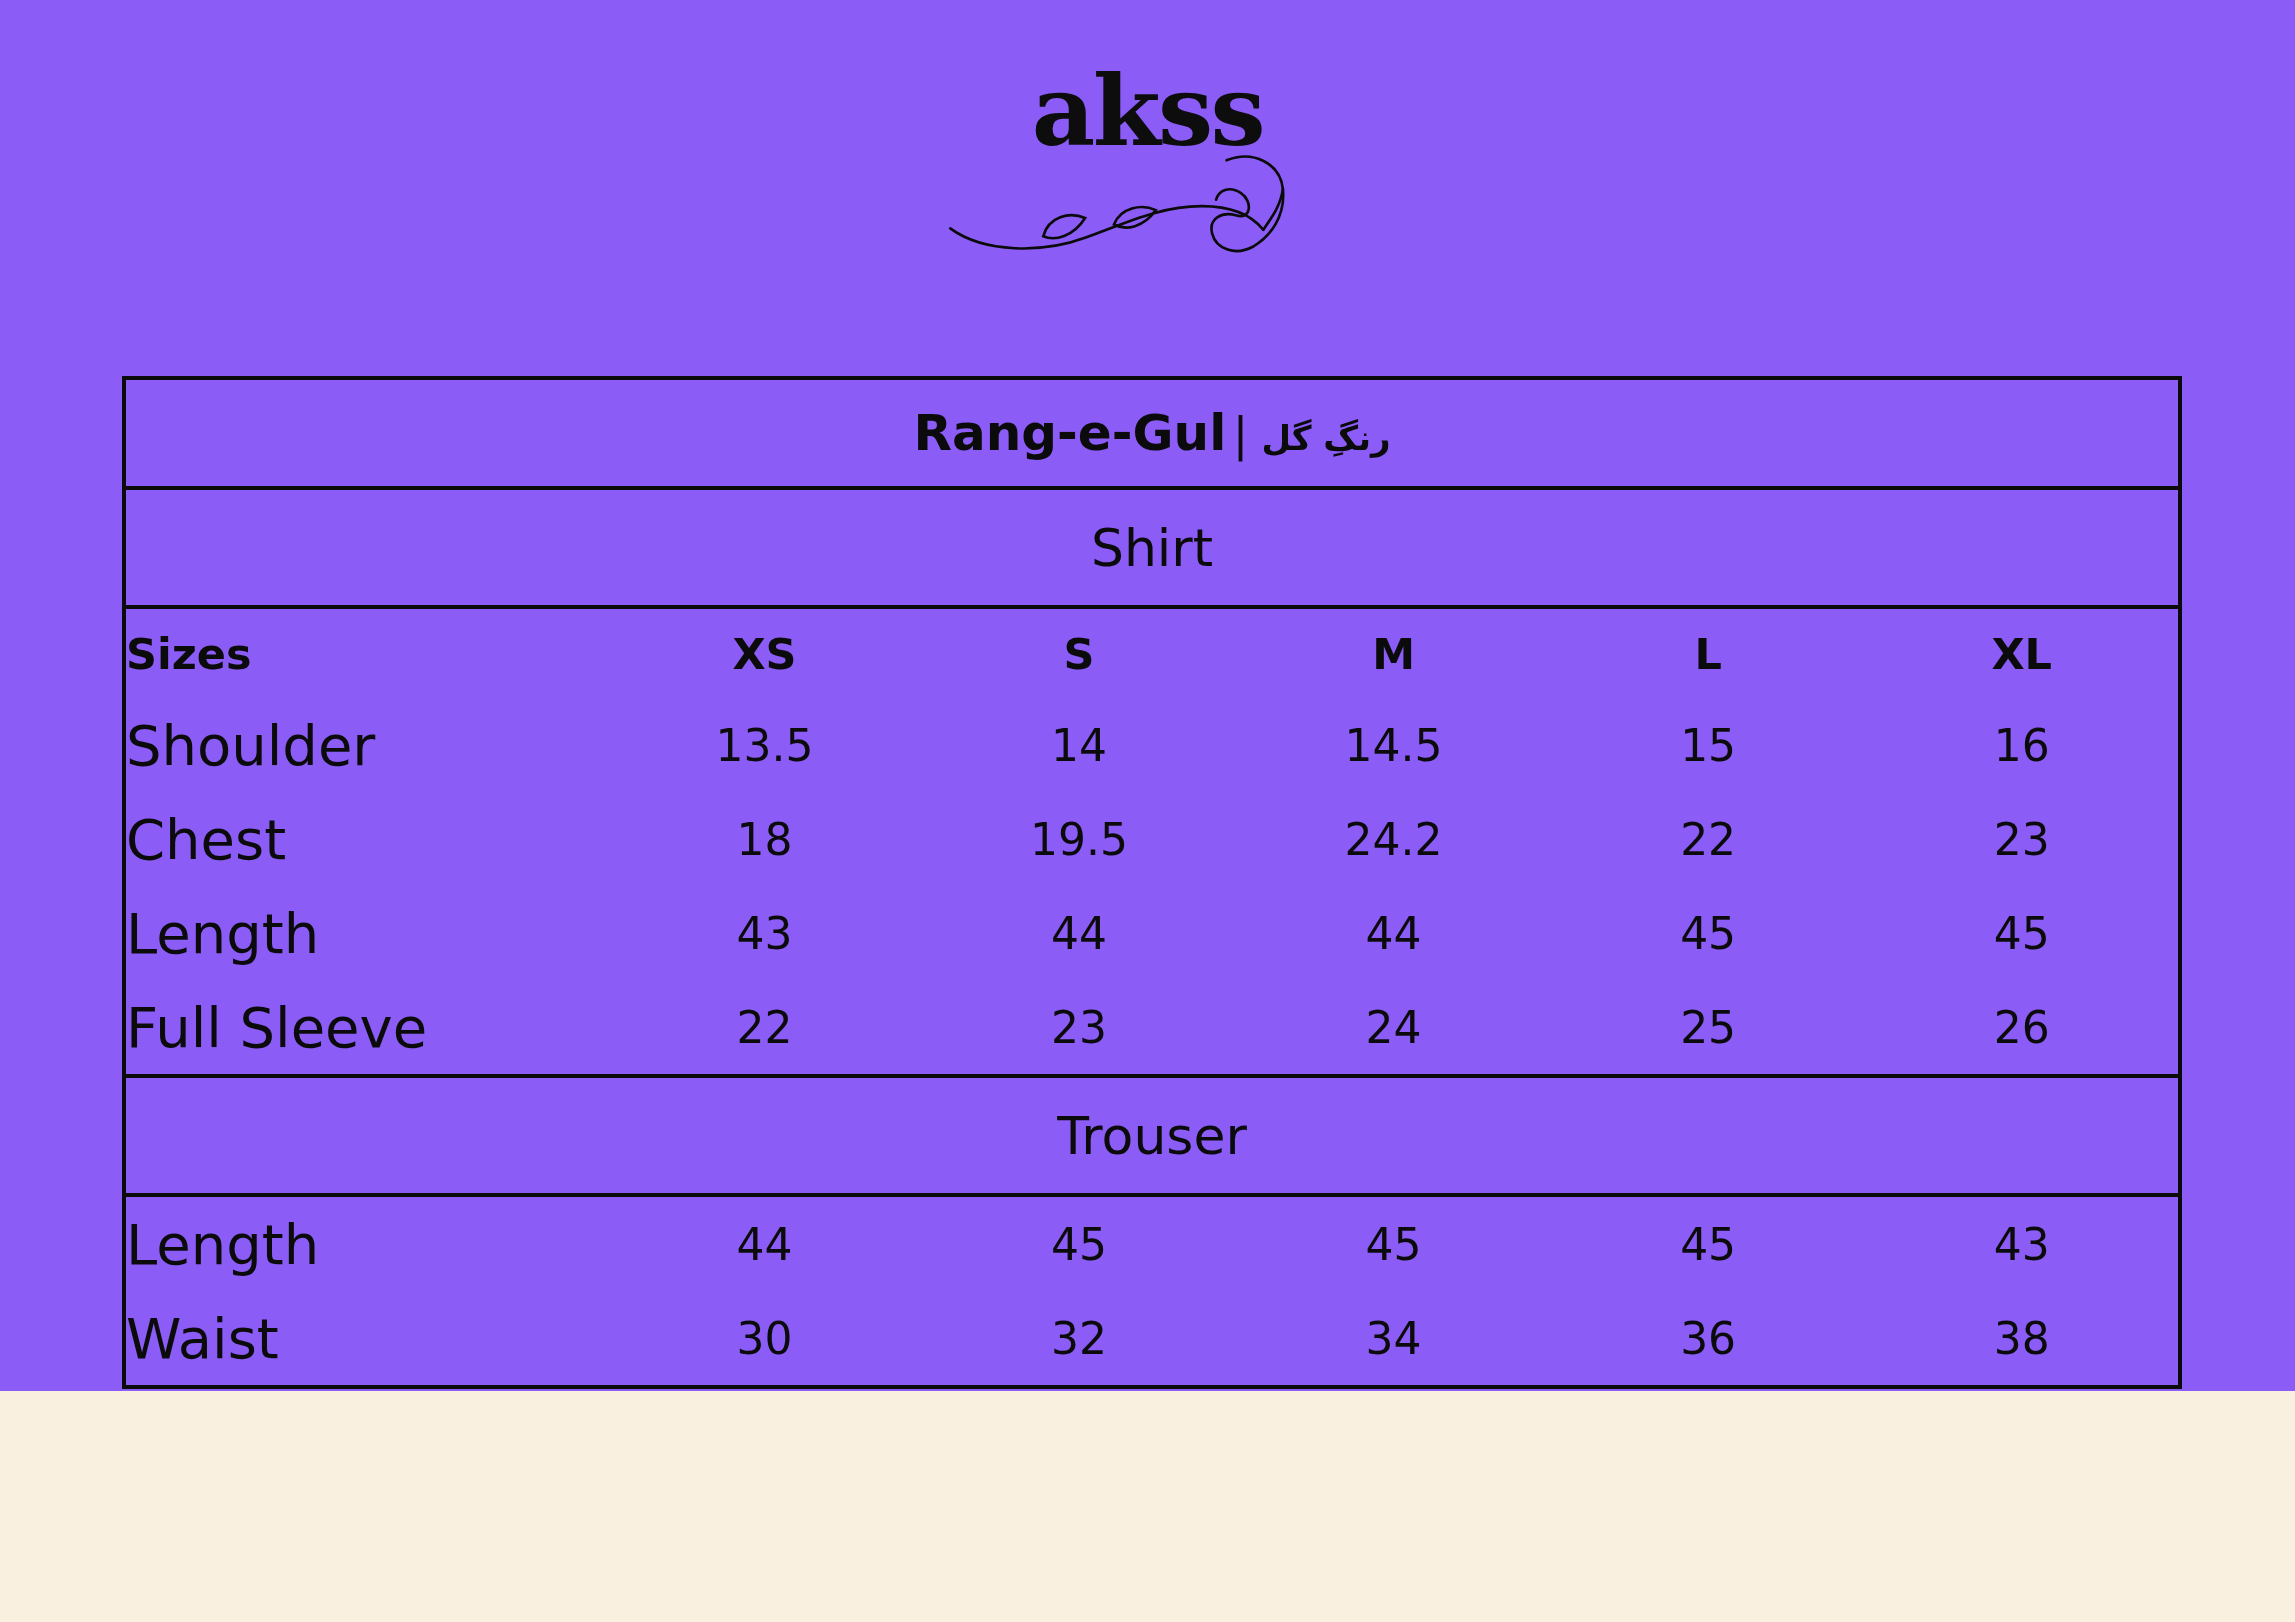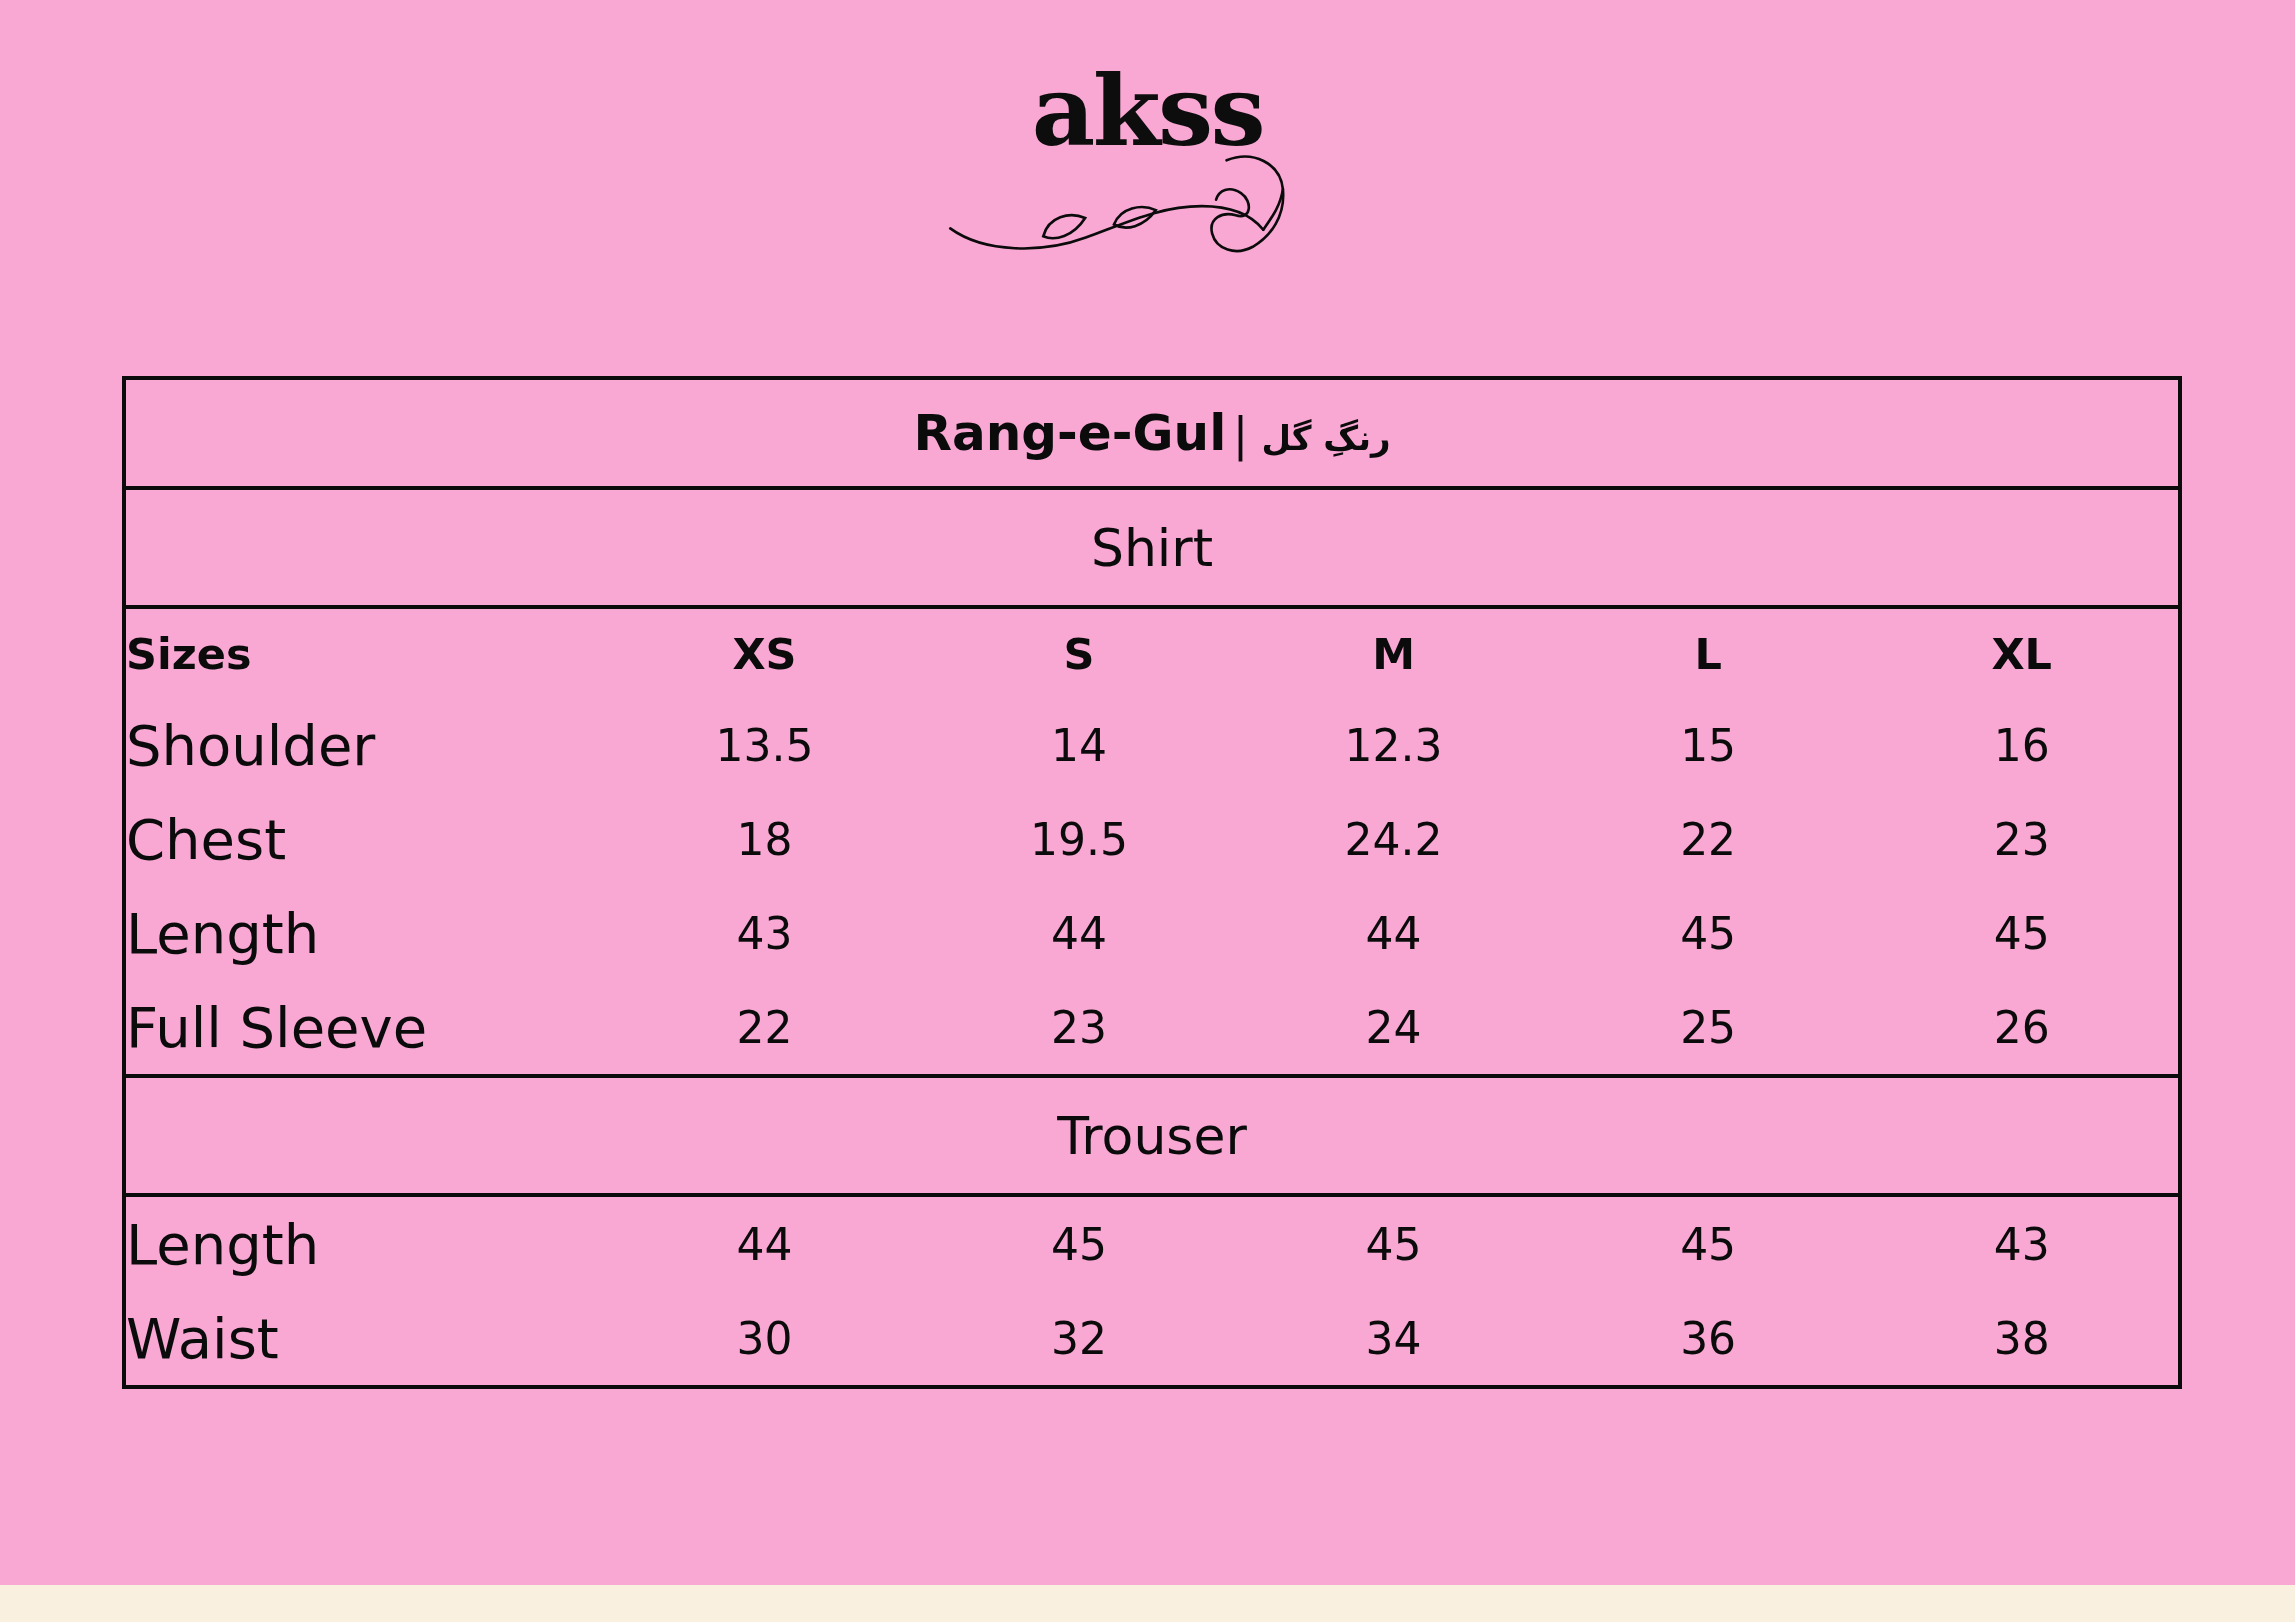--- a/index.html
+++ b/index.html
@@ -10,23 +10,23 @@
   body {
     width: 2295px;
     height: 1623px;
     font-family: "DejaVu Sans", sans-serif;
     color: #111111;
     overflow: hidden;
   }
 
   .page {
     width: 2295px;
-    height: 1585px;
+    height: 1391px;
     position: relative;
-    background: #f9a8d4;
+    background: #8b5cf6;
     box-sizing: border-box;
   }
 
   
   .logo-block {
     position: absolute;
     left: 0;
     top: 62px;
     width: 2295px;
     display: flex;
@@ -177,21 +177,21 @@
           <td class="val header nb">S</td>
           <td class="val header nb">M</td>
           <td class="val header nb">L</td>
           <td class="val header nb edge-r">XL</td>
         </tr>
 
         <tr>
           <td class="row-label nb edge-l">Shoulder</td>
           <td class="val nb">13.5</td>
           <td class="val nb">14</td>
-          <td class="val nb">12.3</td>
+          <td class="val nb">14.5</td>
           <td class="val nb">15</td>
           <td class="val nb edge-r">16</td>
         </tr>
 
         <tr>
           <td class="row-label nb edge-l">Chest</td>
           <td class="val nb">18</td>
           <td class="val nb">19.5</td>
           <td class="val nb">24.2</td>
           <td class="val nb">22</td>

